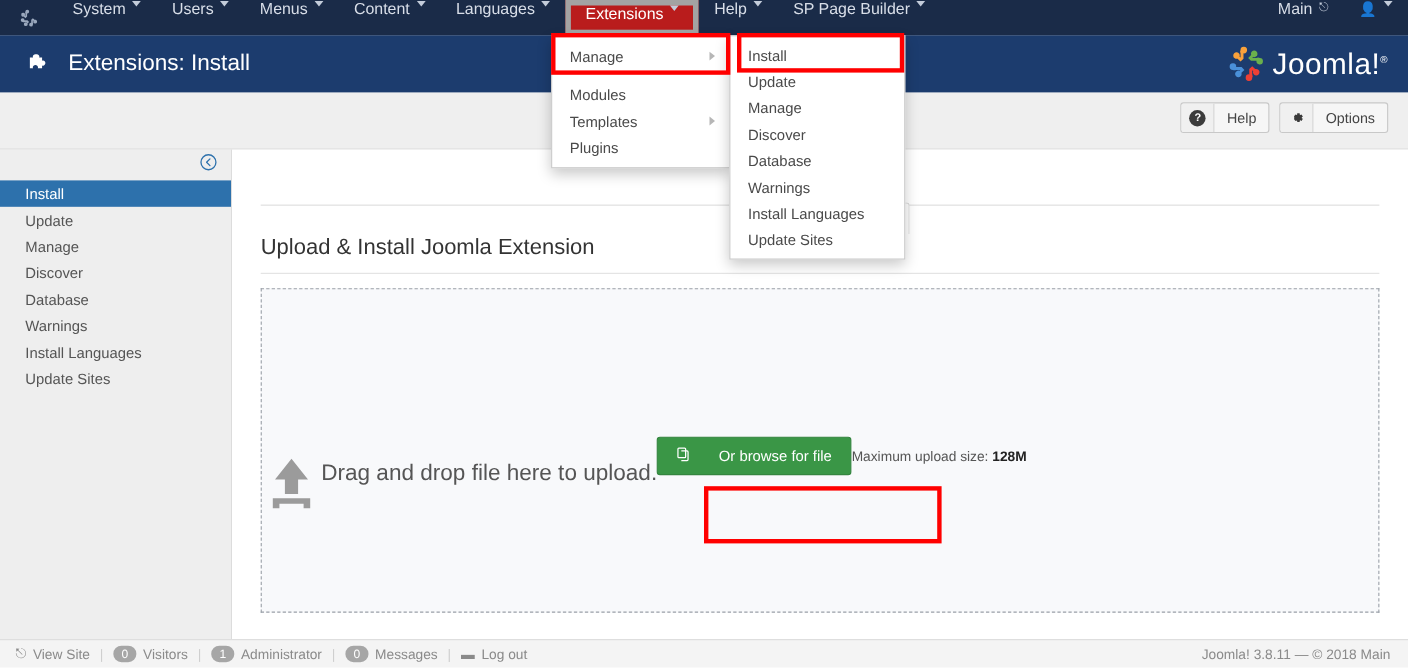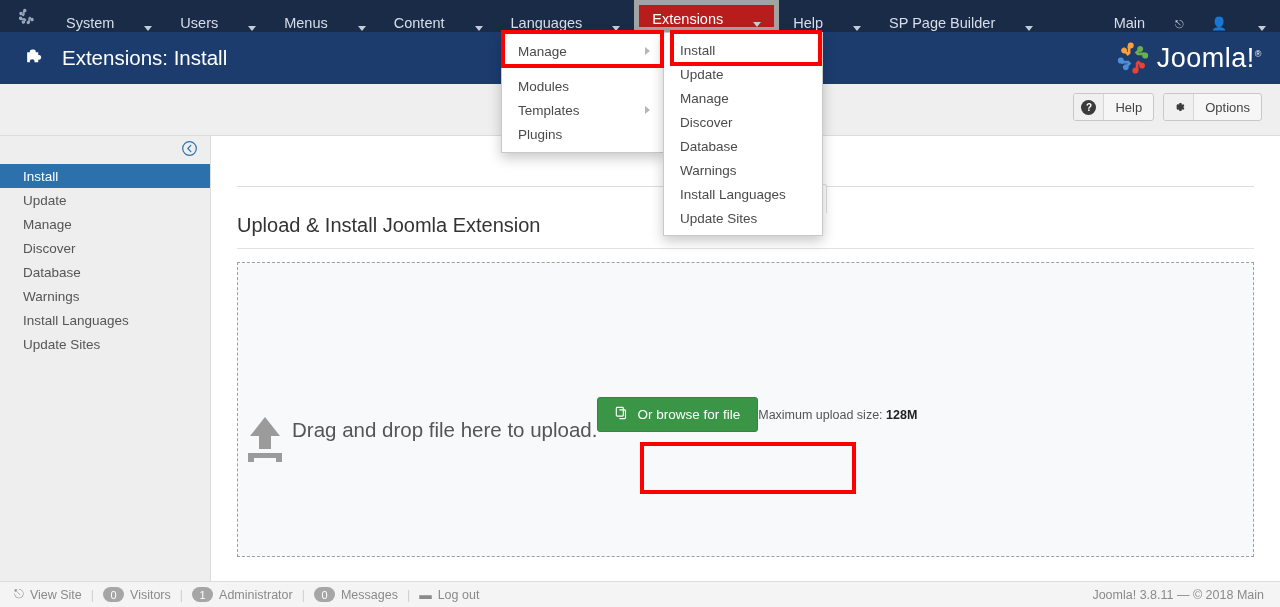--- a/index.html
+++ b/index.html
@@ -16,24 +16,23 @@
     position: absolute; top: 0; left: 0; width: 1280px; height: 32px;
     background: #1a2b48;
     display: flex; align-items: stretch;
     z-index: 40;
   }
   .brand-glyph {
     width: 52px; display: flex; align-items: center; justify-content: center;
     color: #9aa8bd; font-size: 15px;
   }
   .menu-item {
-    display: flex; align-items: flex-end; padding: 0 13px;
+    display: flex; align-items: flex-start; padding: 0 13px;
     color: #d8dee8; font-size: 14.5px; white-space: nowrap;
     border: 1px solid transparent;
-    gap: 24px;
   }
   .menu-item .caret {
     margin-left: 6px; width: 0; height: 0;
     border-left: 4px solid transparent; border-right: 4px solid transparent;
     border-top: 5px solid #c3ccda;
   }
   .menu-item.active {
     border: 5px solid #a3a3a3; background: #b91c1c; color: #ffffff;
   }
   .topbar-right {
@@ -135,21 +134,21 @@
     position: absolute; top: 126px; left: 26px; right: 26px; bottom: 24px;
     border: 1px dashed #9aa0a8; background: #f8f9fb;
     display: flex; flex-direction: row; align-items: center;
   }
   .upload-icon { margin-top: 67px; }
   .dz-text { margin-top: 41px; font-size: 20.5px; color: #555; }
   .browse-wrap { margin-top: 10px; position: relative; }
   .browse-btn {
     background: #3a9646; border: 1px solid #34853f; border-radius: 3px;
     color: #ffffff; font-size: 13.5px; padding: 8px 17px;
-    display: flex; align-items: center; gap: 8px;
+    display: flex; align-items: center; gap: 24px;
   }
   .max-size { margin-top: 11px; font-size: 12.5px; color: #555; }
   .max-size b { color: #222; }
 
   
   .dd {
     position: absolute; background: #ffffff;
     border: 1px solid #c9c9c9; box-shadow: 0 5px 12px rgba(0,0,0,.22);
     z-index: 60; padding: 6px 0;
   }

